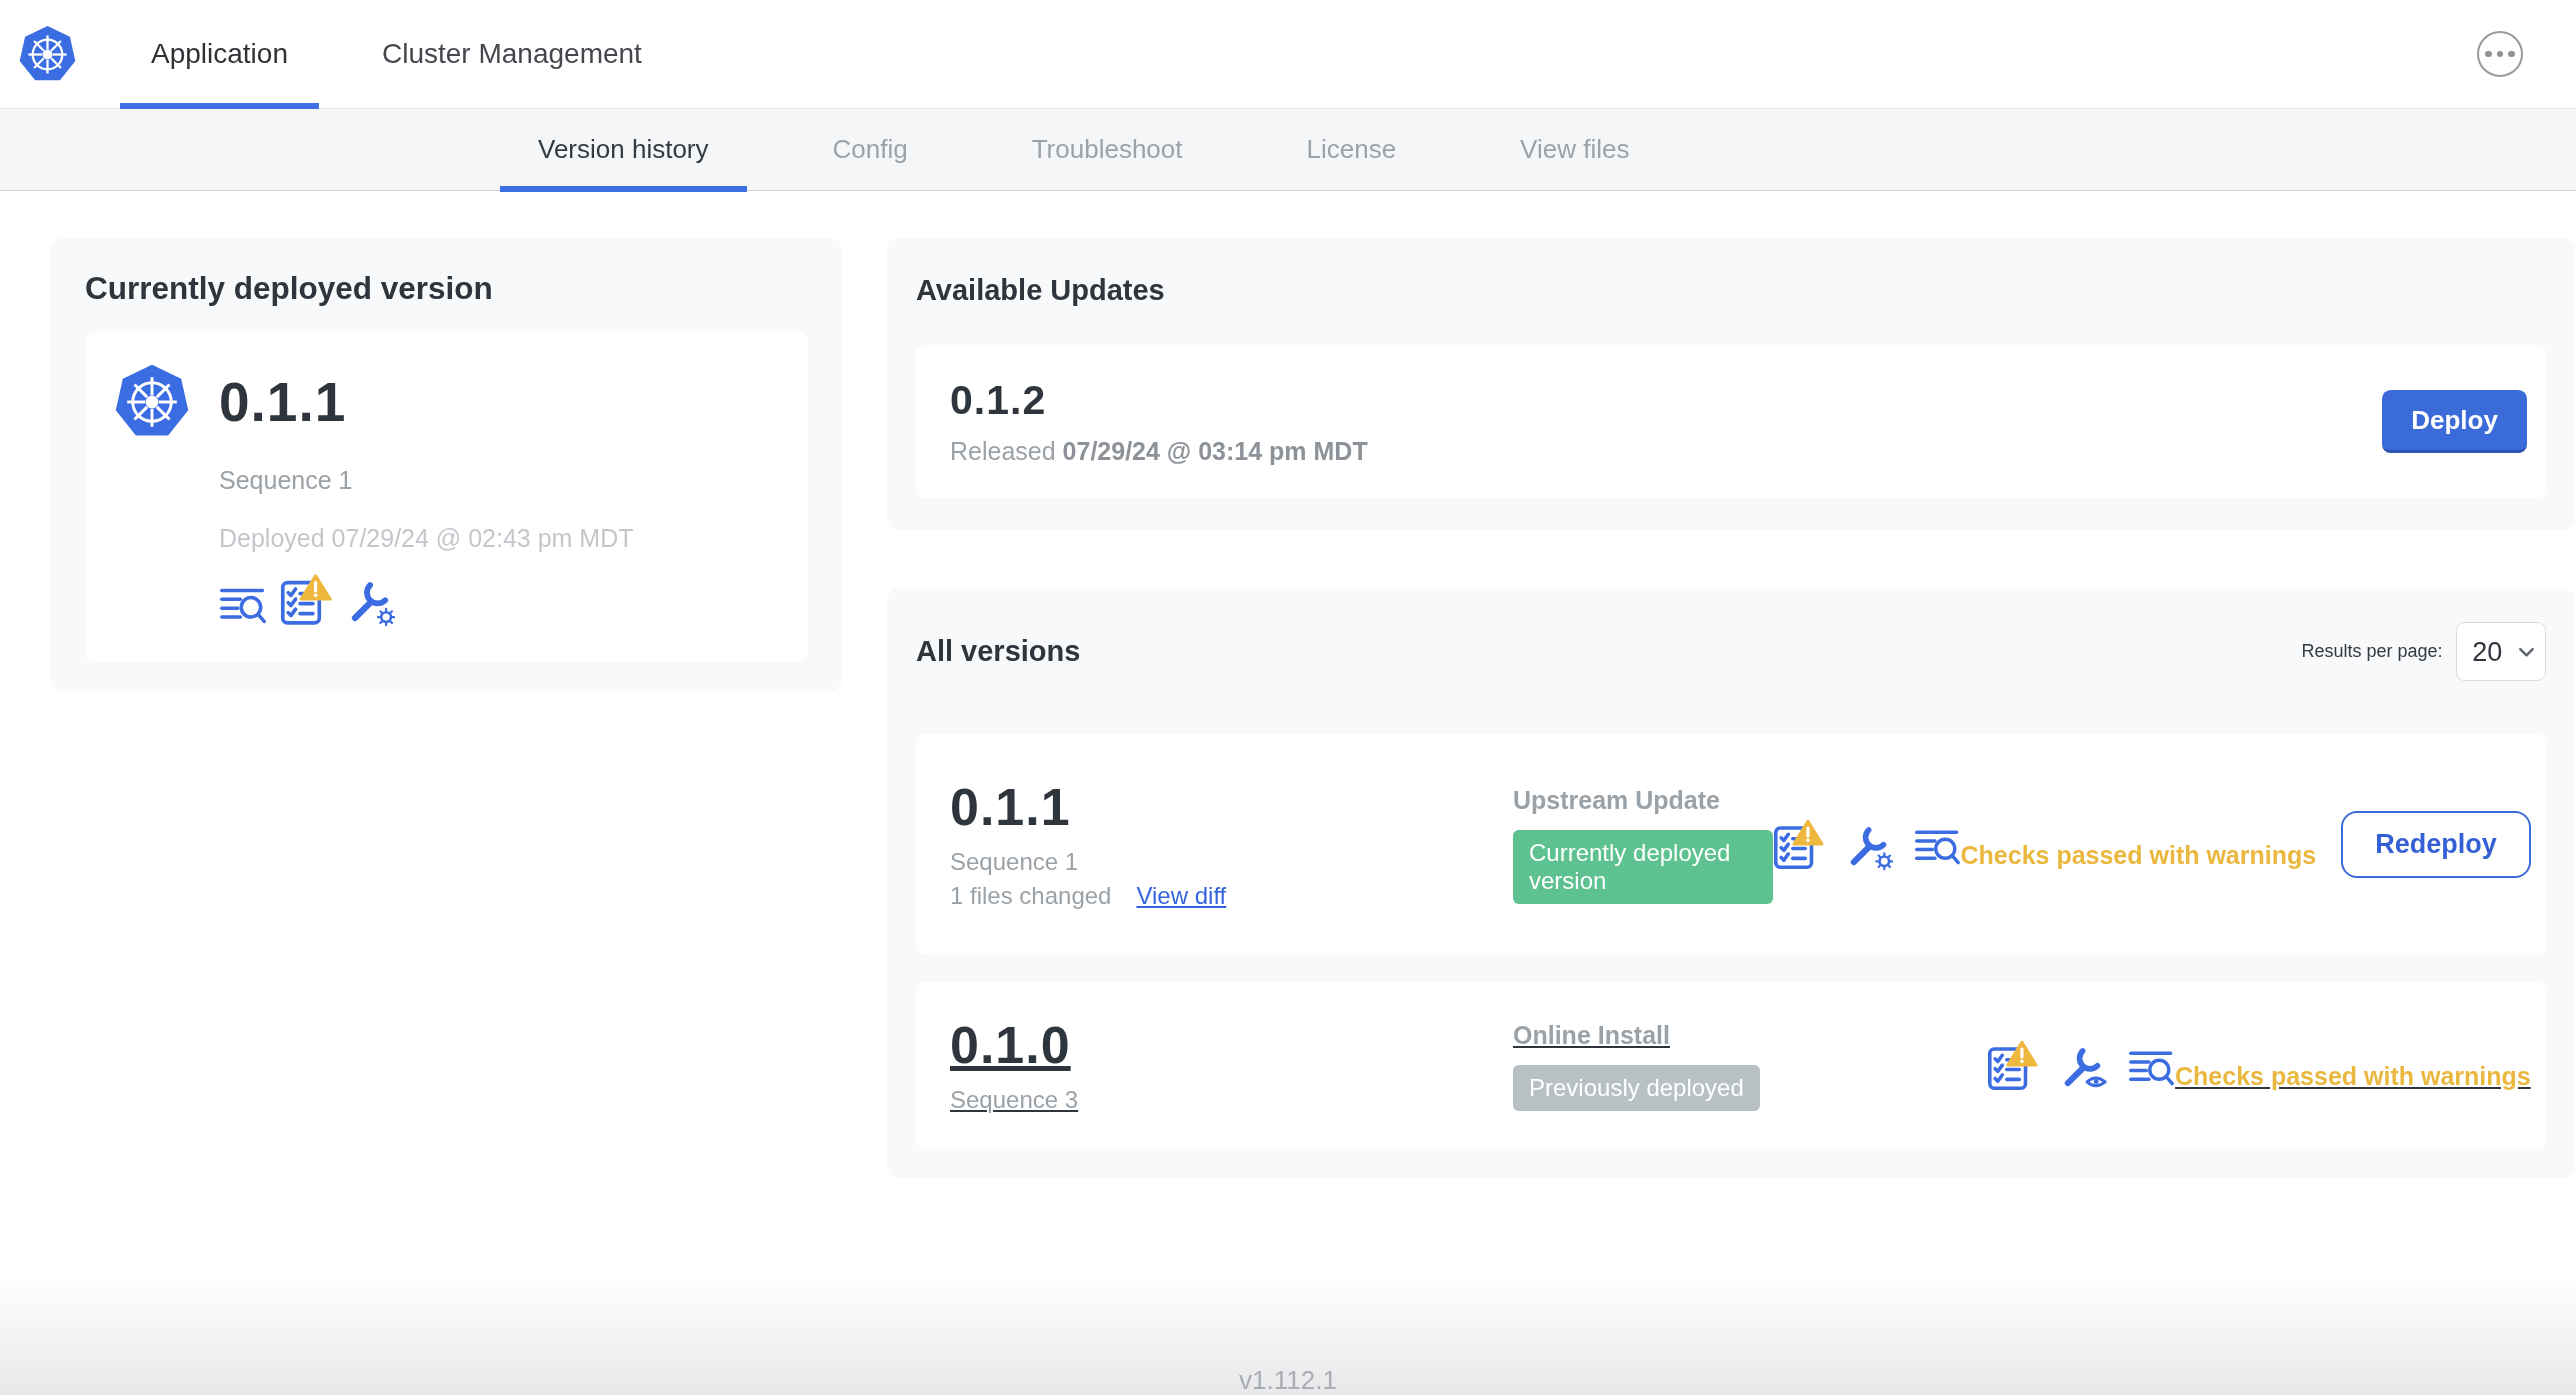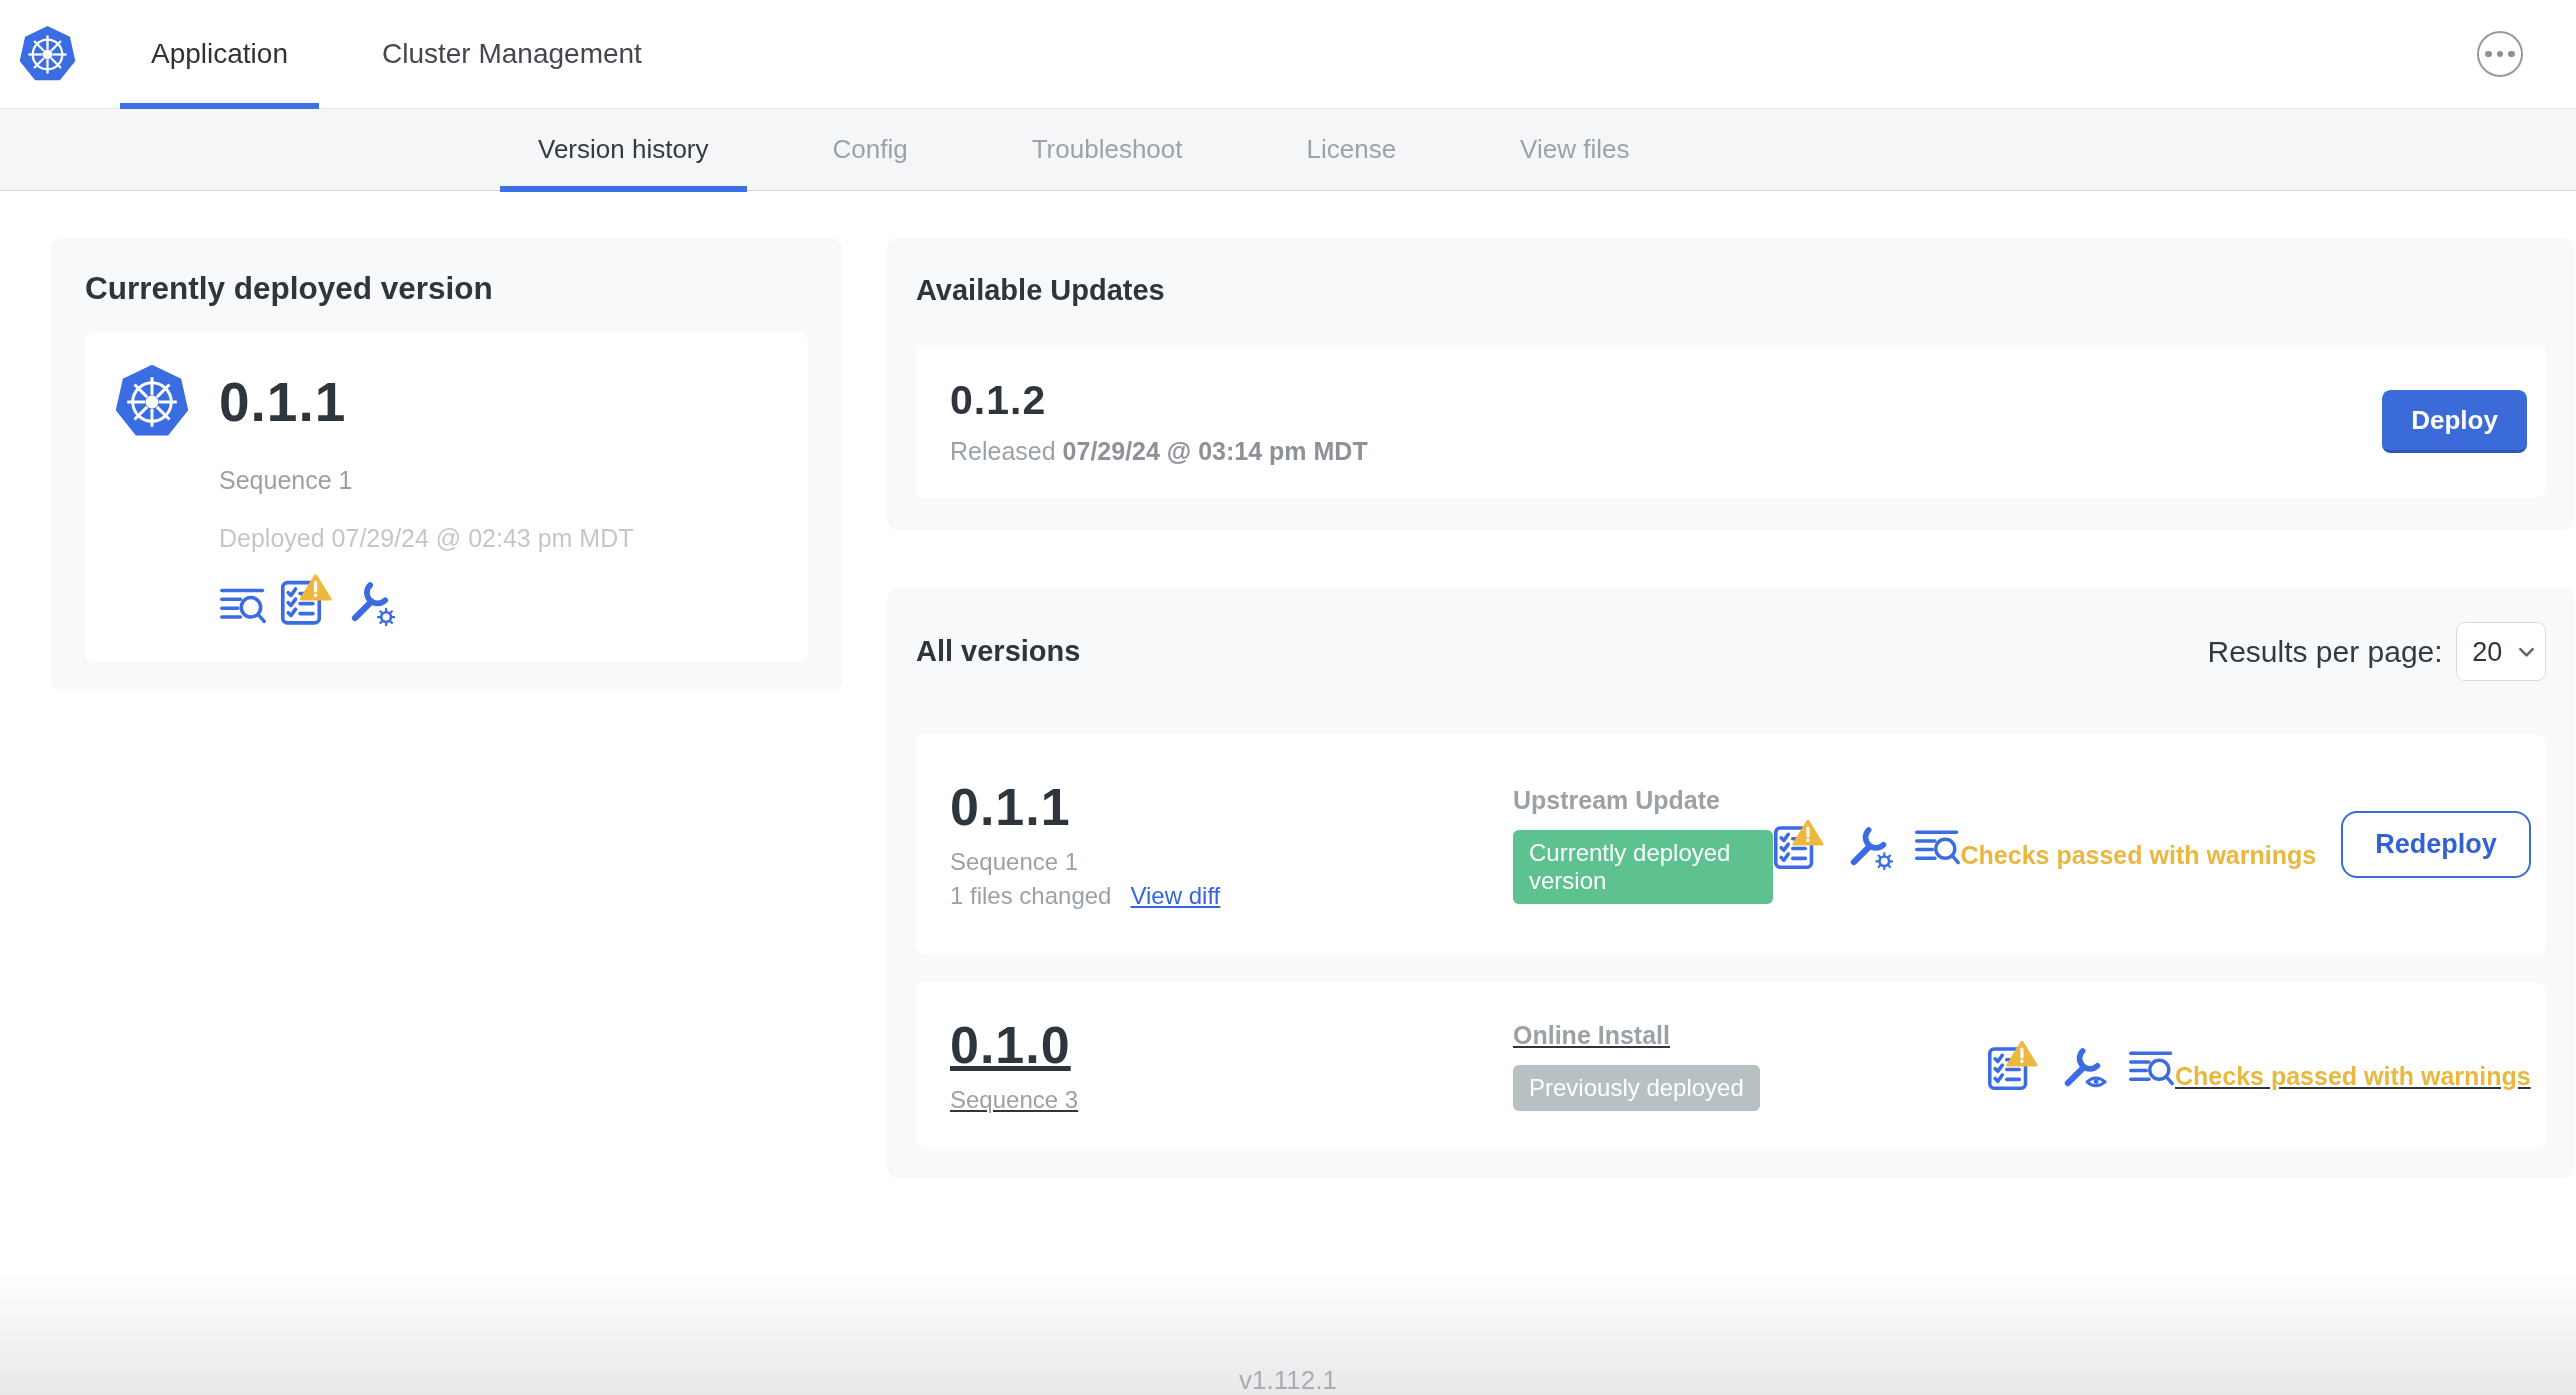--- a/index.html
+++ b/index.html
@@ -54,35 +54,35 @@
   .update-card { margin-top:38px; padding:32px 19px 32px 34px; display:flex;
                  align-items:center; justify-content:space-between; }
   .released { margin-top:13.4px; font-size:25px; color:#9aa1a7; }
   .released b { color:#8d9298; font-weight:700; }
   .deploy-btn { width:145px; height:63px; background:#3b6bd8; border:none;
                 border-bottom:3.8px solid #2f56b4; border-radius:8.6px; color:#fff;
                 font-size:26px; font-weight:700; font-family:inherit; cursor:pointer; }
   .allv-panel { padding:34px 29px 29px; }
   .allv-head { display:flex; align-items:center; justify-content:space-between; }
   .rpp { display:flex; align-items:center; gap:13.4px; }
-  .rpp-label { font-size:30px; color:#333a41; }
+  .rpp-label { font-size:18px; color:#333a41; }
   .sel-wrap { position:relative; }
   .sel-wrap select { appearance:none; -webkit-appearance:none; width:90px; height:59px;
        border:1.9px solid #d8dbde; border-radius:8.6px; background:#fff; font-size:27px;
        color:#2f353c; padding:0 34px 0 15.3px; font-family:inherit; cursor:pointer; }
   .sel-chevron { position:absolute; right:11.5px; top:25px; pointer-events:none; }
   
   .vrow { background:#fff; border-radius:9.5px; display:flex; align-items:center;
           padding:25px 15.3px 25px 34px; }
   .vrow-1 { margin-top:53px; min-height:221px; }
   .vrow-2 { margin-top:27px; min-height:167px;text-decoration:underline; }
   .vcol-left { width:563px; flex:0 0 auto; }
   .vver { font-size:52px; font-weight:700; color:#2f353c; line-height:1.05; letter-spacing:1px; }
   .vseq { font-size:24px; color:#9aa1a7; margin-top:13.4px; }
-  .vfiles-row { font-size:24px; color:#9aa1a7; margin-top:5.7px; display:flex; gap:19px; }
+  .vfiles-row { font-size:24px; color:#9aa1a7; margin-top:5.7px; display:flex; gap:25px; }
   .view-diff { color:#3566e0; text-decoration:underline; font-weight:500; cursor:pointer; }
   .vcol-mid { flex:1; }
   .vsource { font-size:25px; font-weight:600; color:#9aa1a7; }
   .vbadge { display:inline-block; margin-top:15.3px; font-size:24px; color:#fff;
             padding:8.6px 16px; border-radius:5.7px; font-weight:500; }
   .vcol-right { display:flex; align-items:center; flex:0 0 auto; }
   .vright-stack { display:flex; flex-direction:row; align-items:flex-end; }
   .row-icons { display:flex; align-items:flex-end; gap:21px; }
   .vstatus { margin-top:15.3px; font-size:25px; font-weight:600; color:#eab73f; white-space:nowrap; }
   .redeploy-btn { margin-left:25px; background:#fff; border:2.4px solid #3b6bd8;

